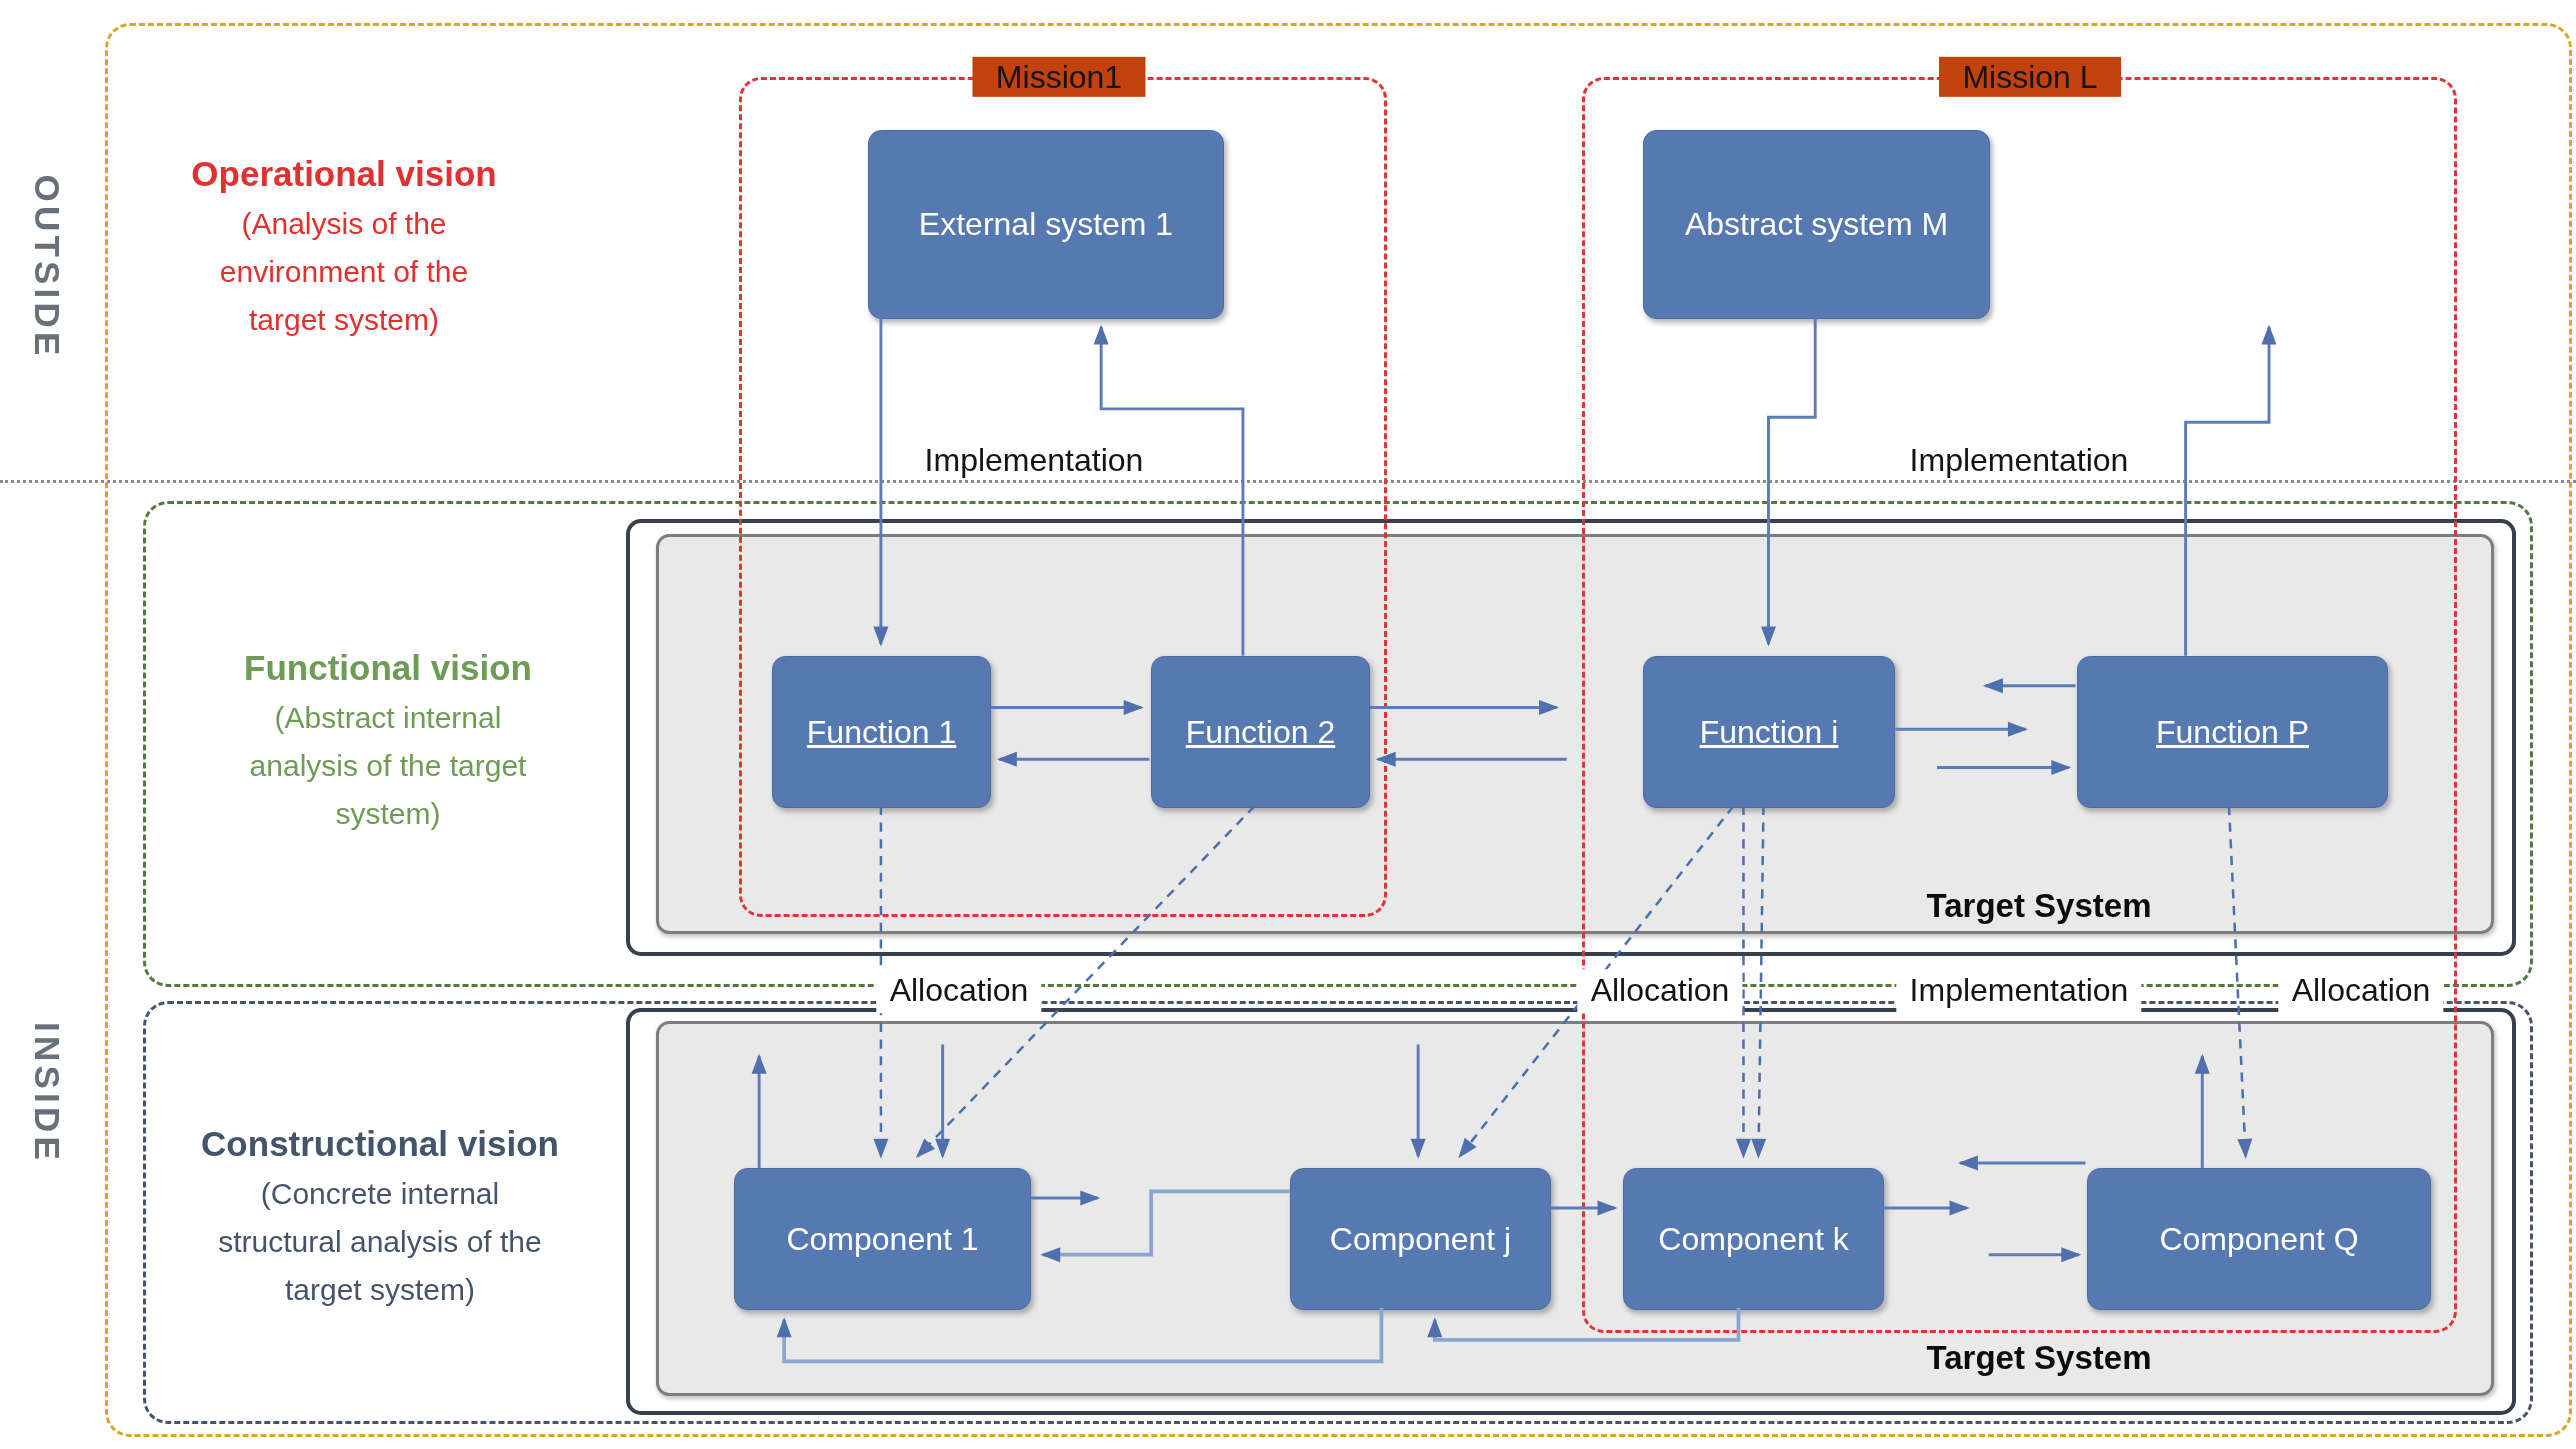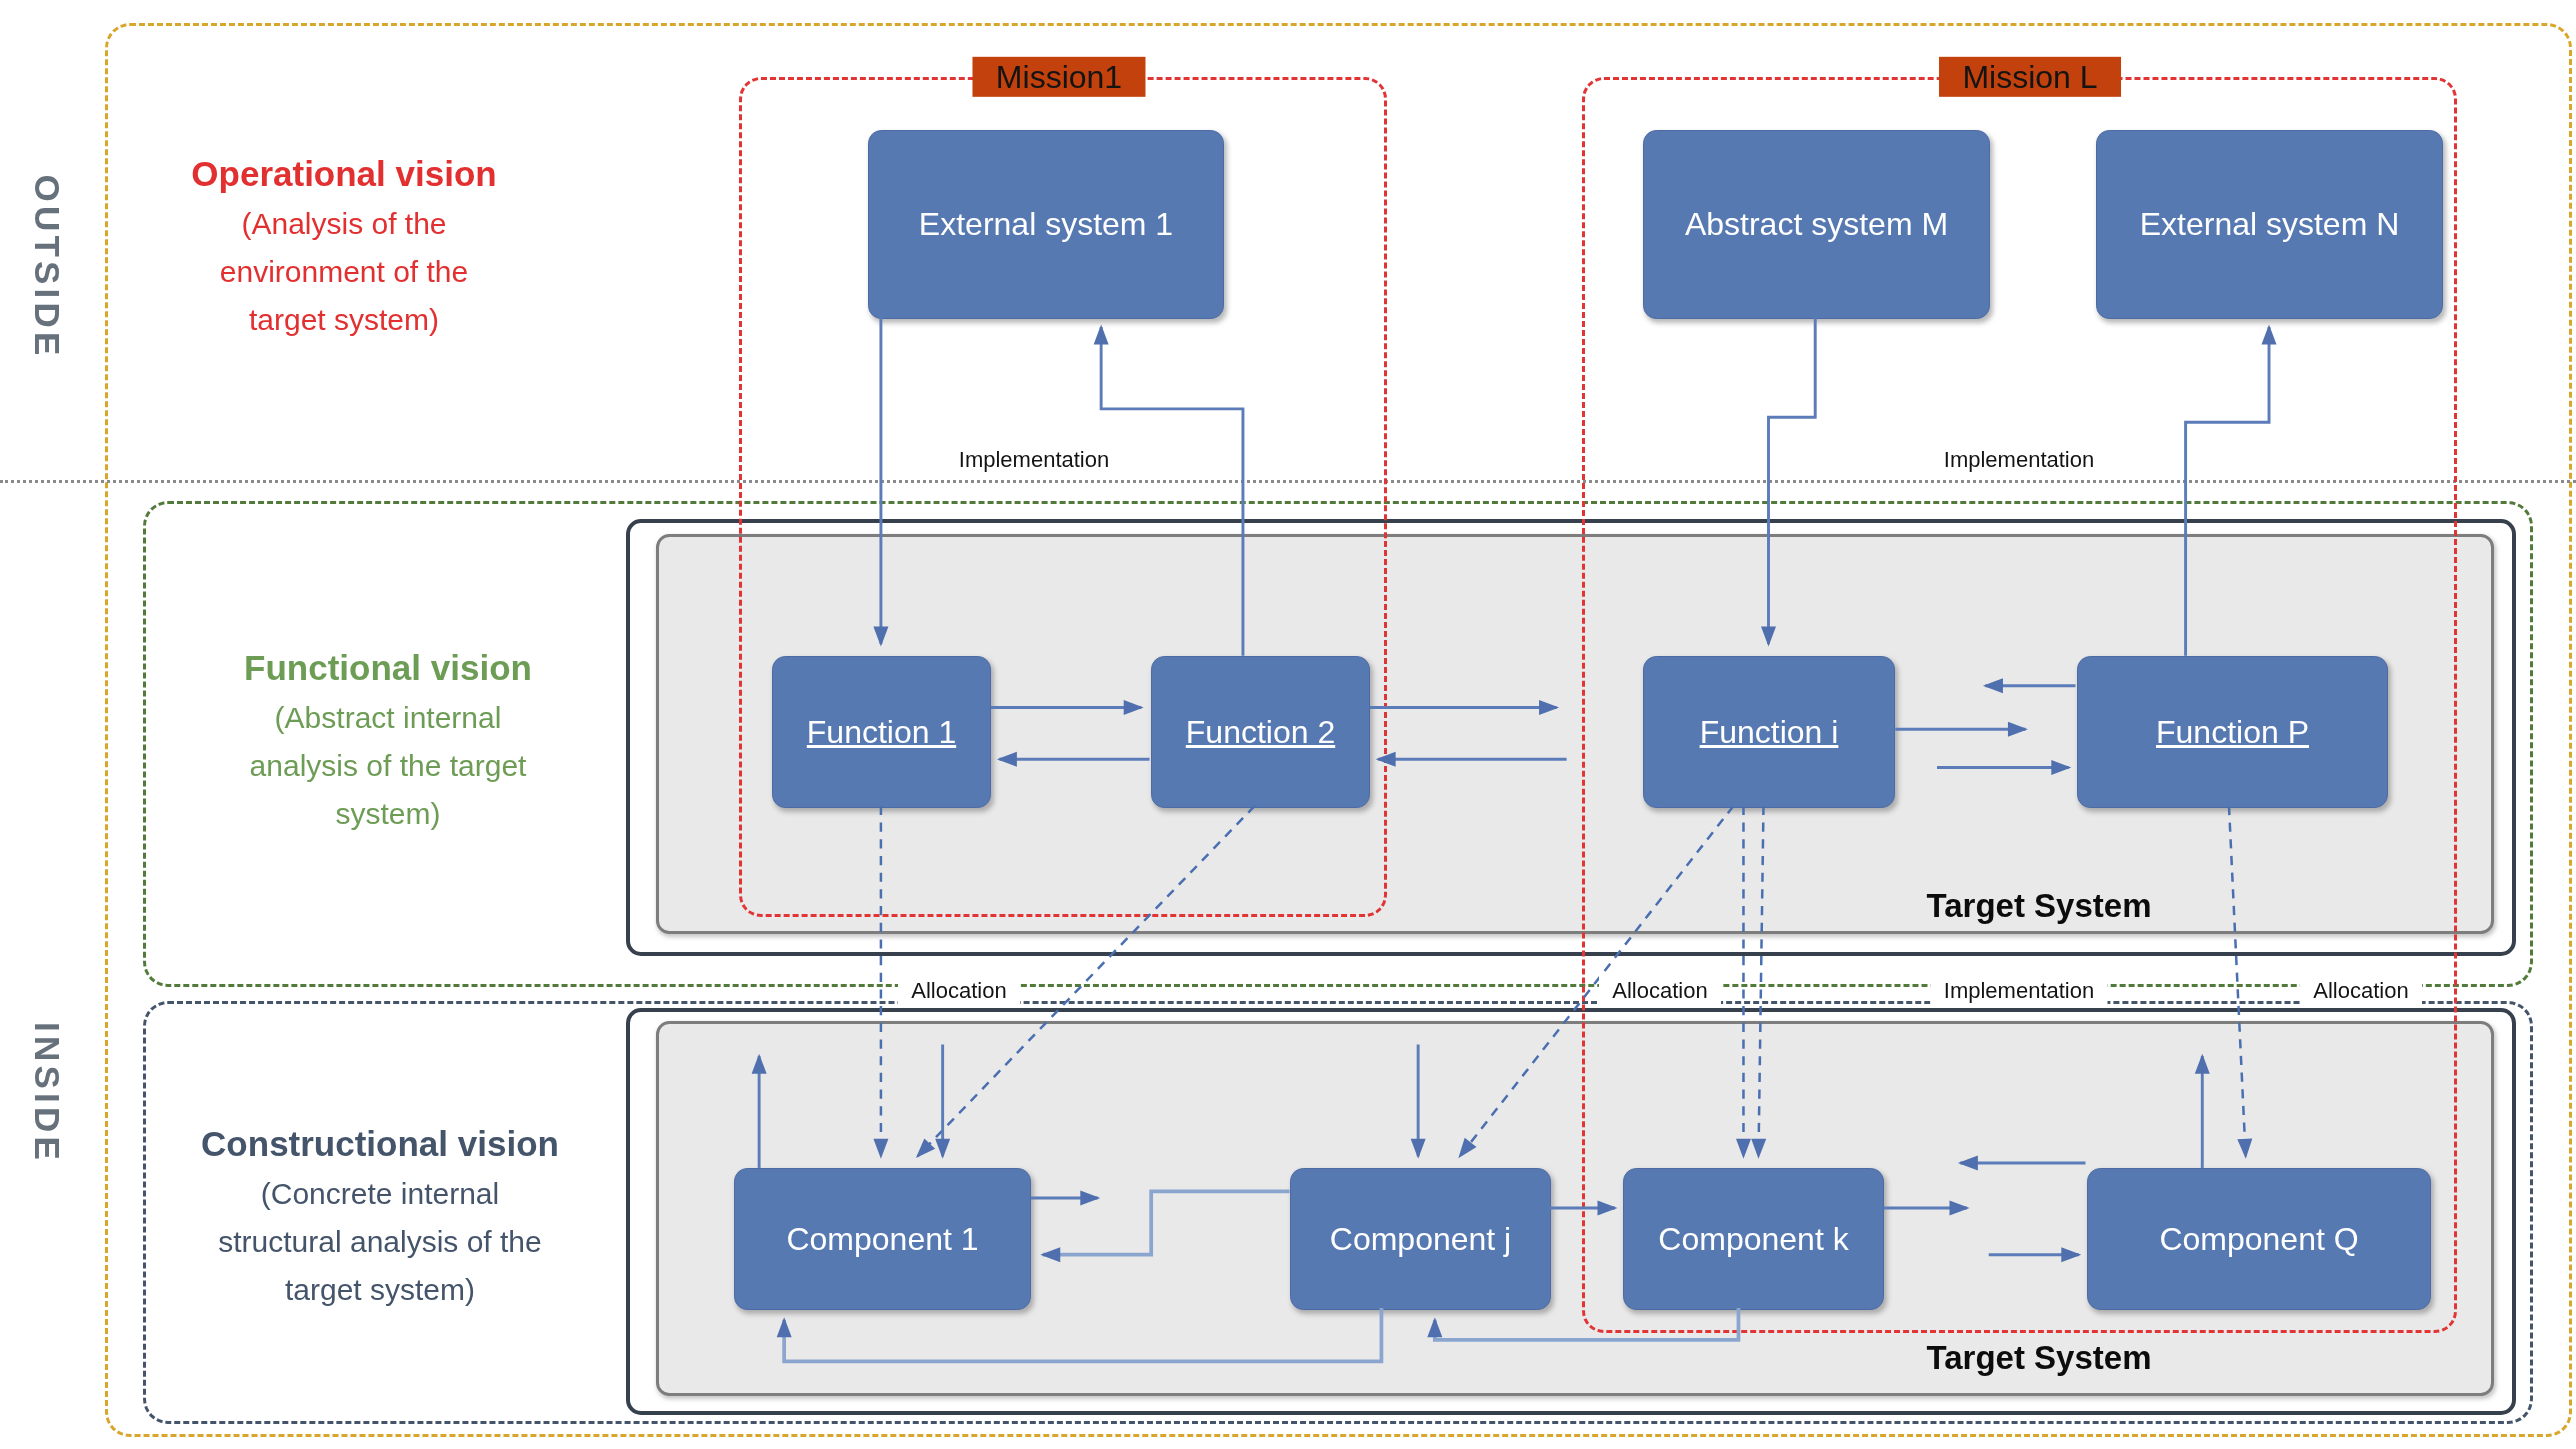--- a/index.html
+++ b/index.html
@@ -38,21 +38,21 @@
 
   
   .vision{transform:translate(-50%,0);text-align:center;white-space:nowrap;}
   .vision .t{font-size:35px;font-weight:bold;line-height:52px;}
   .vision .s{font-size:30px;line-height:48px;}
   .vision.op{color:#e22f2f;}
   .vision.fu{color:#6d9c55;}
   .vision.co{color:#44546a;}
 
   
-  .rel{transform:translate(-50%,-50%);font-size:22px;color:#141414;white-space:nowrap;}
+  .rel{transform:translate(-50%,-50%);font-size:32px;color:#141414;white-space:nowrap;}
   .rel.masked{background:#ffffff;padding:3.3px 13.3px;}
 
   
   .side-label{transform:translate(-50%,-50%) rotate(90deg);font-size:35px;font-weight:600;
               letter-spacing:4.2px;color:#67717c;white-space:nowrap;}
 
   svg.wires{left:0;top:0;width:2576px;height:1450px;pointer-events:none;}
 </style>
 </head>
 <body>
@@ -92,21 +92,20 @@
     <div class="s">(Concrete internal</div>
     <div class="s">structural analysis of the</div>
     <div class="s">target system)</div>
   </div>
 
   <div class="abs ts-label" style="left:2039px;top:906px;">Target System</div>
   <div class="abs ts-label" style="left:2039px;top:1358px;">Target System</div>
 
   <div class="abs node ext" style="left:868px;top:130px;width:354px;">External system 1</div>
   <div class="abs node ext" style="left:1643px;top:130px;width:345px;">Abstract system M</div>
-  <div class="abs node ext" style="left:2096px;top:130px;width:345px;">External system N</div>
 
   <div class="abs node fn" style="left:772px;top:656px;width:217px;">Function 1</div>
   <div class="abs node fn" style="left:1151px;top:656px;width:217px;">Function 2</div>
   <div class="abs node fn" style="left:1643px;top:656px;width:250px;">Function i</div>
   <div class="abs node fn" style="left:2077px;top:656px;width:309px;">Function P</div>
 
   <div class="abs node cmp" style="left:734px;top:1168px;width:295px;">Component 1</div>
   <div class="abs node cmp" style="left:1290px;top:1168px;width:259px;">Component j</div>
   <div class="abs node cmp" style="left:1623px;top:1168px;width:259px;">Component k</div>
   <div class="abs node cmp" style="left:2087px;top:1168px;width:342px;">Component Q</div>

